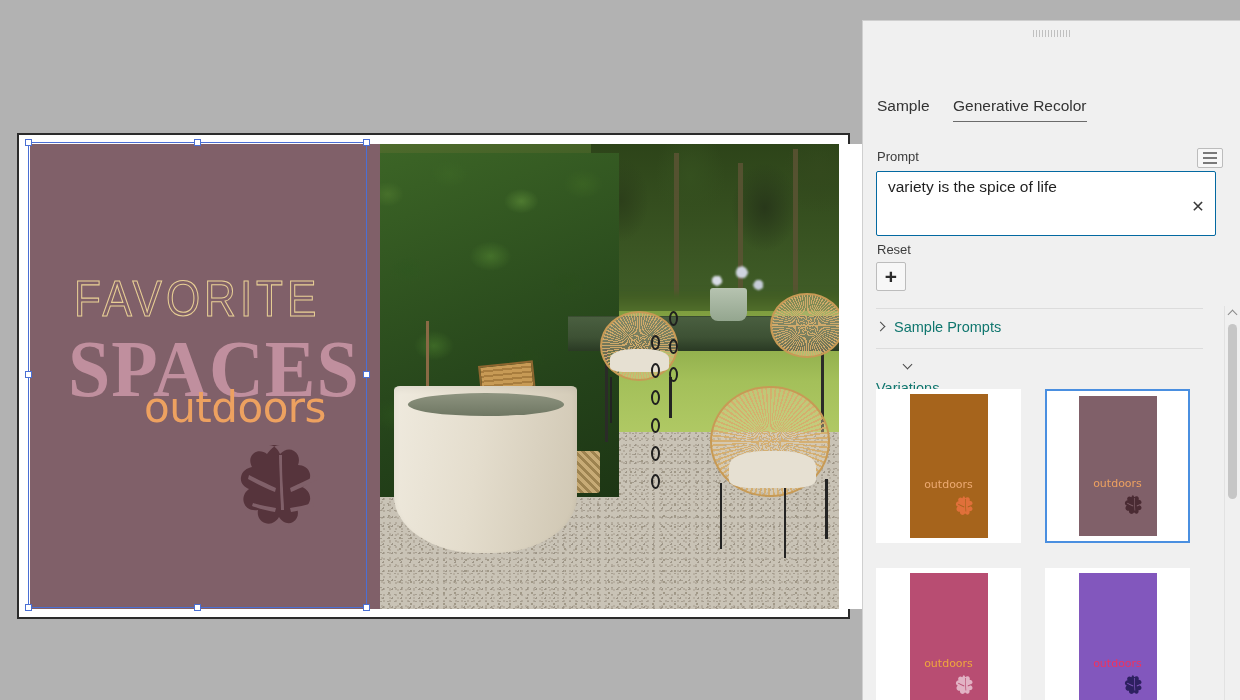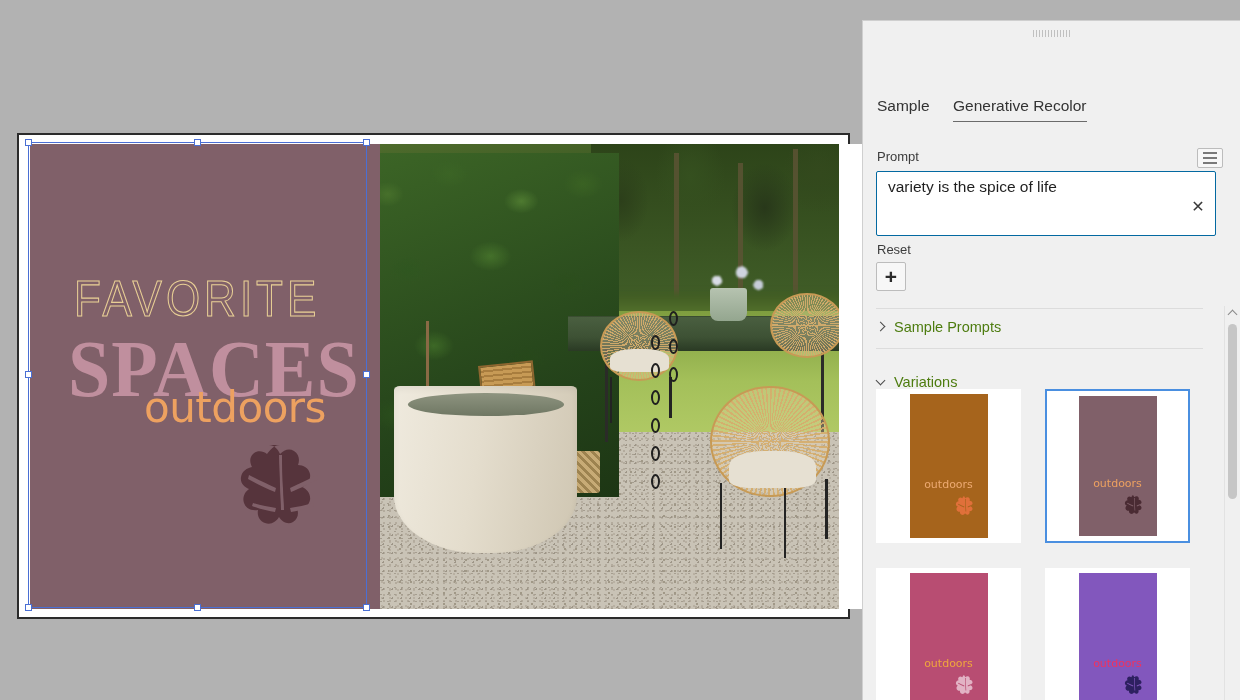--- a/index.html
+++ b/index.html
@@ -265,24 +265,24 @@
     font-size: 15px; color: #2b2b2b; cursor: pointer;
   }
 
   #divider-top {
     position: absolute; left: 13px; top: 287px; width: 327px; height: 1px;
     background: #dcdcdc;
   }
   .section-head {
     position: absolute; left: 13px;
     display: flex; align-items: center; gap: 9px;
-    font-size: 14.5px; color: #4d7c0f; cursor: pointer;
+    font-size: 14.5px; color: #0f766e; cursor: pointer;
   }
   #sample-prompts-head { top: 298px; }
-  #variations-head { top: 353px; }
+  #variations-head { top: 341px; flex-direction: column; }
   #divider-mid {
     position: absolute; left: 13px; top: 327px; width: 327px; height: 1px;
     background: #dcdcdc;
   }
   .chev { display: inline-block; width: 9px; height: 9px; position: relative; }
   .chev::before {
     content: ""; position: absolute; left: 1px; top: 0px;
     width: 6px; height: 6px;
     border-right: 1.6px solid #4a4a4a; border-bottom: 1.6px solid #4a4a4a;
   }

